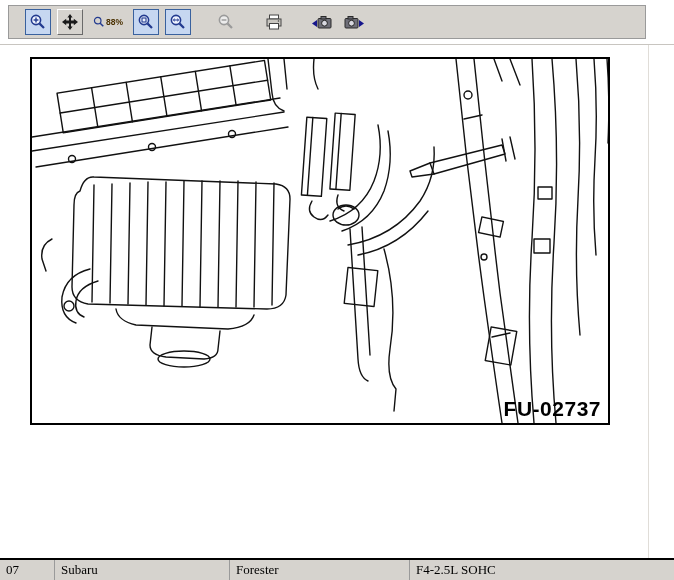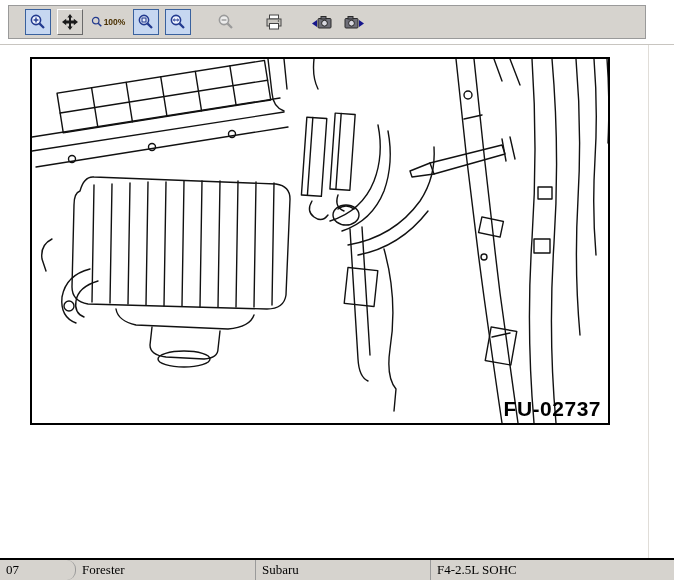--- a/index.html
+++ b/index.html
@@ -40,21 +40,21 @@
     font-weight:bold;font-size:21px;letter-spacing:.5px;color:#000;
   }
   
   .statusbar{
     position:absolute;left:0;bottom:0;width:674px;height:22px;
     background:#d6d3ce;border-top:2px solid #000;box-sizing:border-box;
     display:flex;align-items:center;
     font-family:"Liberation Serif",serif;font-size:13px;color:#000;
   }
   .cell{height:100%;box-sizing:border-box;padding:2px 0 0 6px;border-right:1px solid #9a9a9a;white-space:nowrap;overflow:hidden;}
-  .c0{width:76px;border-radius:9px;}
+  .c0{width:55px;}
   .c1{width:175px;}
   .c2{width:180px;}
   .c3{flex:1;border-right:none;}
   
   .art path,.art line,.art rect,.art circle,.art ellipse{
     fill:none;stroke:#111;stroke-width:1.4;stroke-linecap:round;stroke-linejoin:round;
   }
 </style>
 </head>
 <body>
@@ -74,21 +74,21 @@
     <svg width="18" height="18" viewBox="0 0 18 18">
       <path d="M9 1 L11.6 4.6 H10 V7.4 H12.8 V5.8 L17 9 L12.8 12.2 V10.6 H10 V13.4 H11.6 L9 17 L6.4 13.4 H8 V10.6 H5.2 V12.2 L1 9 L5.2 5.8 V7.4 H8 V4.6 H6.4 Z" fill="#1a1a1a" stroke="none"></path>
     </svg>
   </button>
 
   <button class="tb wide">
     <svg width="12" height="14" viewBox="0 0 14 14">
       <circle cx="5.5" cy="5.5" r="3.8" fill="none" stroke="#223a8f" stroke-width="1.4"></circle>
       <line x1="8.4" y1="8.4" x2="12" y2="12" stroke="#223a8f" stroke-width="1.8"></line>
     </svg>
-    <span class="pct">100%</span>
+    <span class="pct">88%</span>
   </button>
 
   <button class="tb selected">
     <svg width="18" height="18" viewBox="0 0 18 18">
       <circle cx="7" cy="7" r="4.6" fill="#eef3ff" stroke="#223a8f" stroke-width="1.6"></circle>
       <line x1="10.6" y1="10.6" x2="15" y2="15" stroke="#223a8f" stroke-width="2.2"></line>
       <rect x="5" y="5" width="4" height="4" fill="none" stroke="#223a8f" stroke-width="1.1"></rect>
     </svg>
   </button>
 
@@ -231,16 +231,16 @@
       <path d="M462 0 L470 22"></path>
       <path d="M478 0 L488 26"></path>
     </svg>
     <div class="figlabel">FU-02737</div>
   </div>
 </div>
 <div class="right-edge"></div>
 
 <div class="statusbar">
   <div class="cell c0">07</div>
+  <div class="cell c1">Subaru</div>
   <div class="cell c2">Forester</div>
-  <div class="cell c1">Subaru</div>
   <div class="cell c3">F4-2.5L SOHC</div>
 </div>
 
 </body></html>

